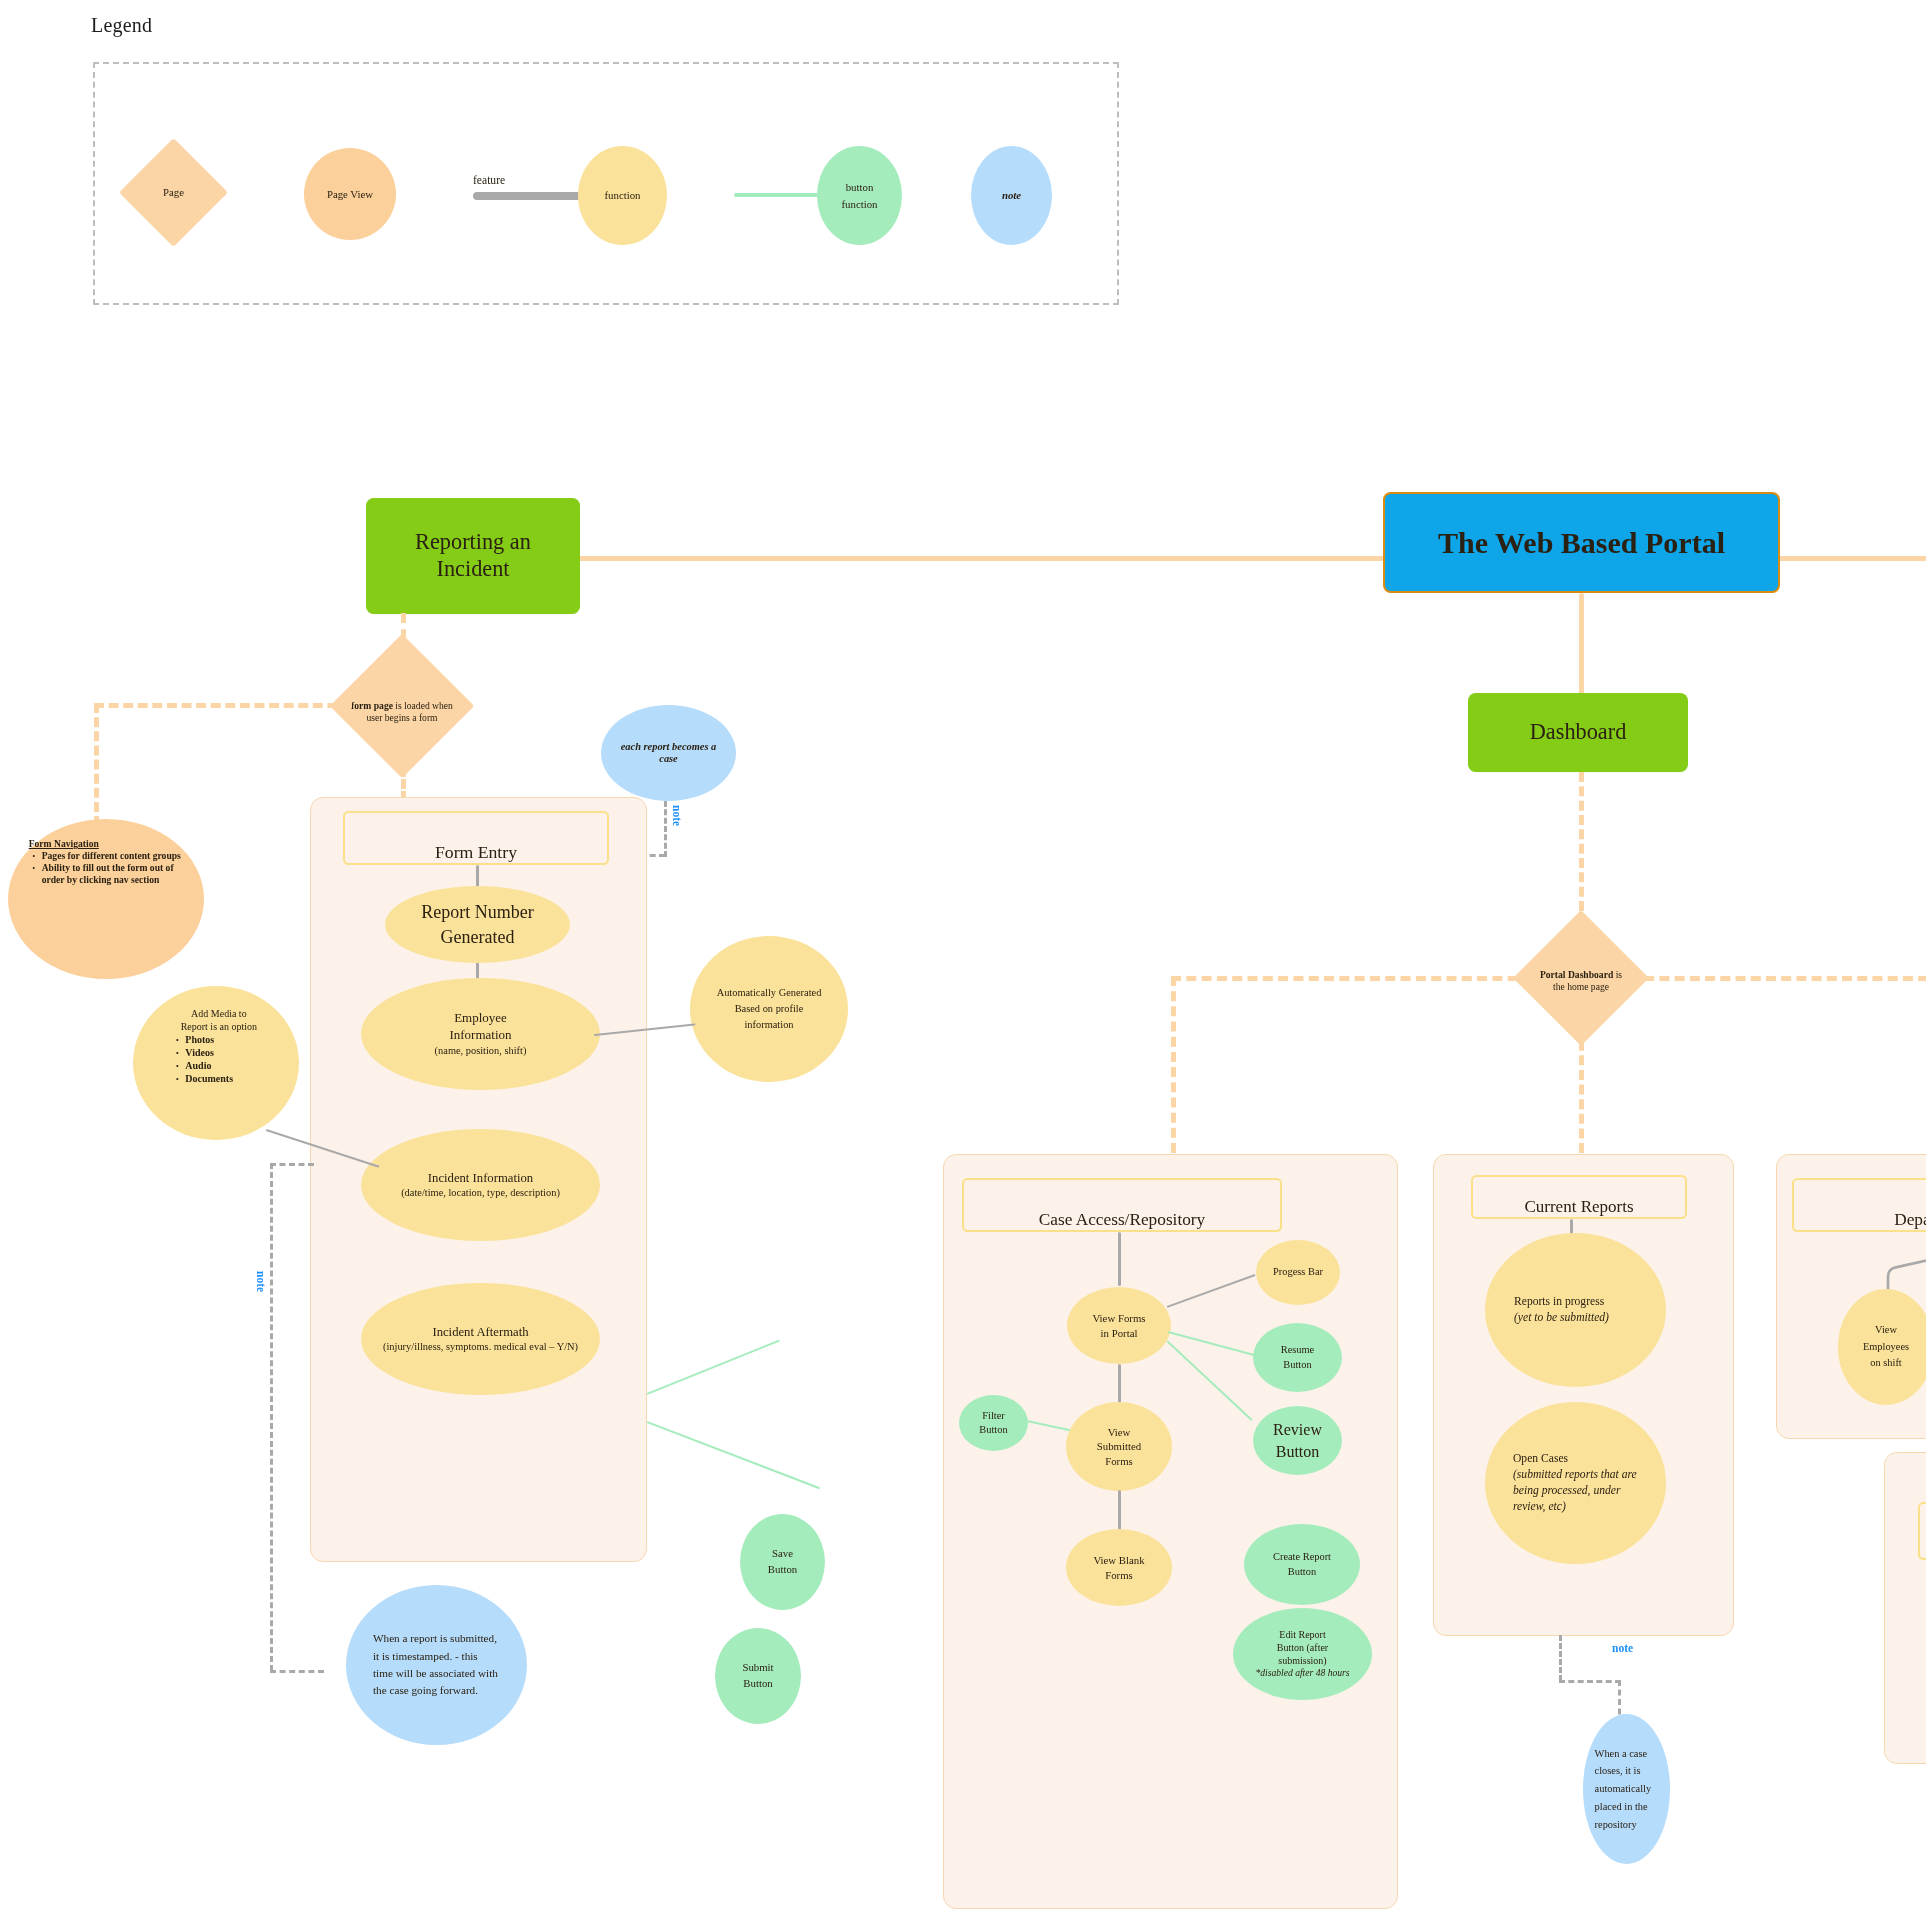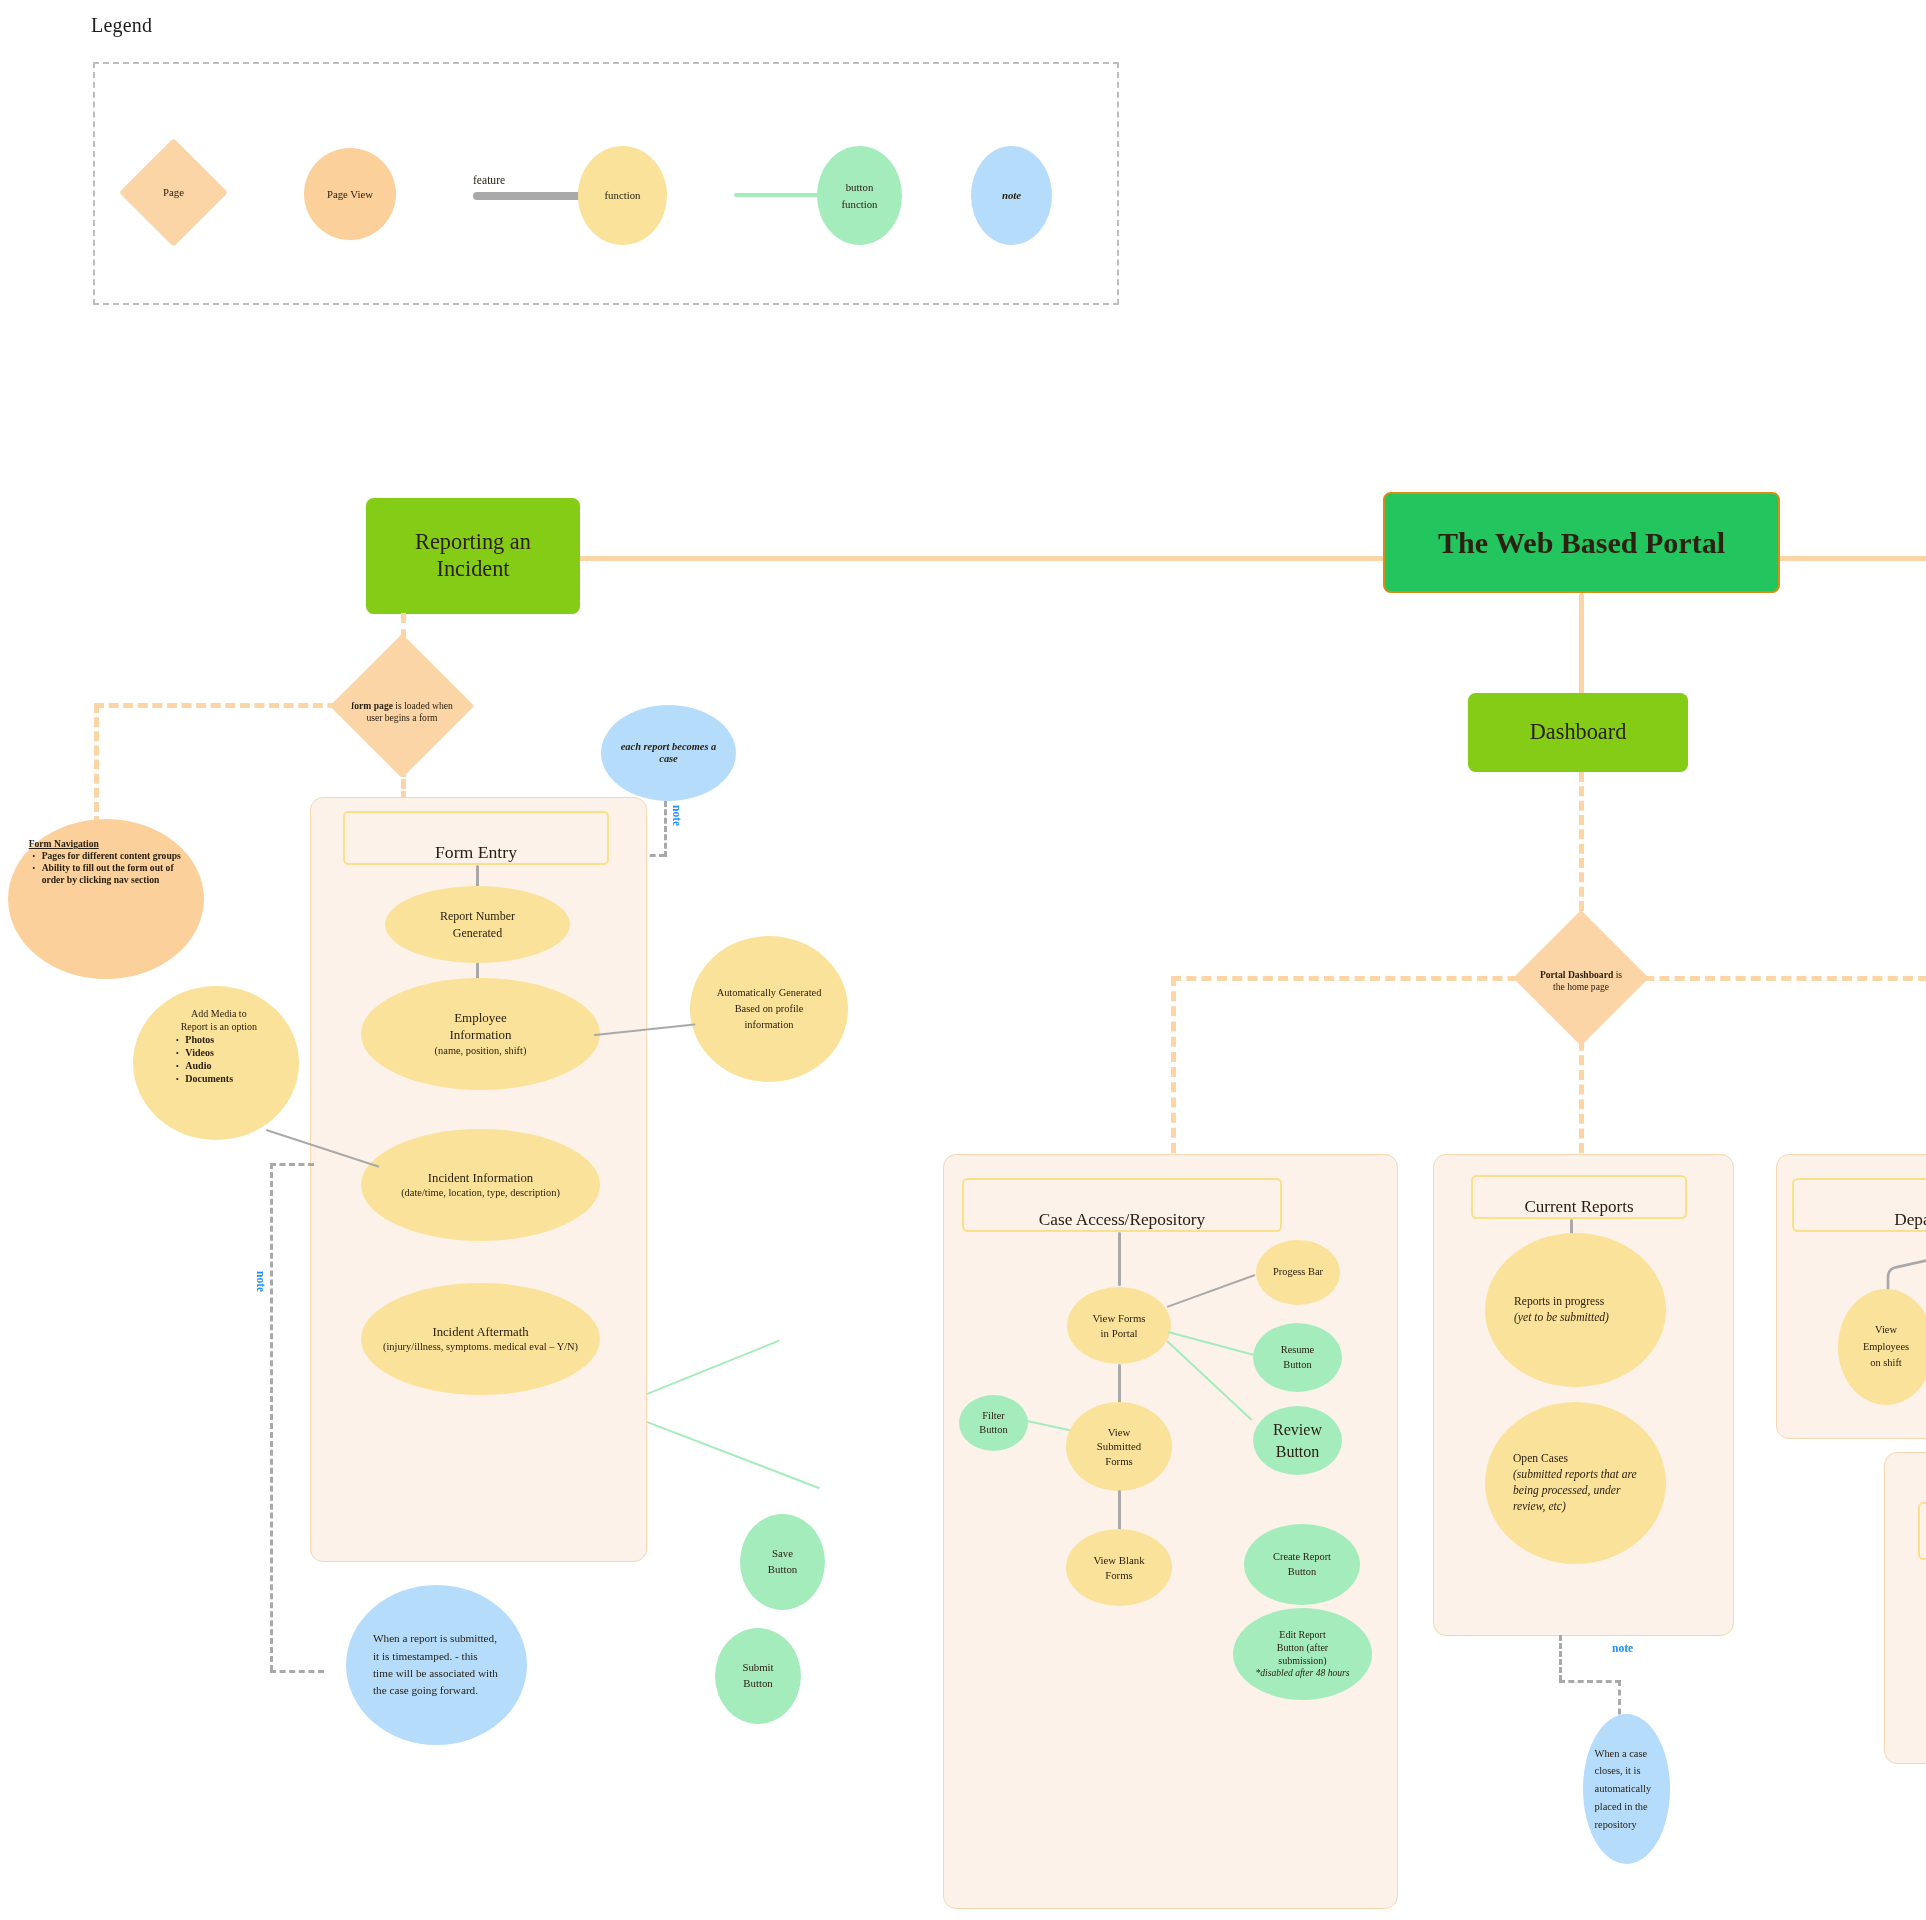--- a/index.html
+++ b/index.html
@@ -34,21 +34,21 @@
   .dash-v{border-left:5.4px dashed #fbd5a5;}
   .gray-v{background:#a9a9a9;width:3.1px;border-radius:1.5px;}
   .gray-dash-v{border-left:3.1px dashed #a9a9a9;}
   .gray-dash-h{border-top:3.1px dashed #a9a9a9;}
   .green-line{background:#a5ecbd;height:2.3px;border-radius:1.2px;transform-origin:0 50%;}
   .gray-thin{background:#a9a9a9;height:2.3px;border-radius:1.2px;transform-origin:0 50%;}
 
   
   .topbox{background:#84cc16;border-radius:7.7px;display:flex;align-items:center;justify-content:center;
           text-align:center;line-height:1.2;box-shadow:0 0.8px 0 rgba(0,0,0,.04);}
-  .mainbox{background:#22c55e;border:2.7px solid #d98c10;border-radius:7.7px;display:flex;
+  .mainbox{background:#0ea5e9;border:2.7px solid #d98c10;border-radius:7.7px;display:flex;
            align-items:center;justify-content:center;text-align:center;font-weight:bold;}
   .panel{background:#fdf2ea;border:1.2px solid #f6d7b0;border-radius:13px;}
   .panel-title{background:transparent;border:2.7px solid #fbe08a;border-radius:5.4px;
                display:flex;align-items:flex-end;justify-content:center;text-align:center;}
 
   .note-label{color:#1e90ff;font-weight:bold;}
   .vert-note{writing-mode:vertical-rl;}
 
   .bullets{margin:0;padding-left:13px;list-style:none;font-weight:bold;}
   .bullets li{position:relative;}
@@ -150,21 +150,21 @@
 
   <div class="abs panel" style="left:310px;top:797px;width:337px;height:765px;"></div>
 
   <div class="abs panel-title" style="left:343px;top:811px;width:266px;height:54px;font-size:17.7px;">
     <span>Form Entry</span>
   </div>
 
   <div class="abs gray-v" style="left:476px;top:865px;height:23px;"></div>
   <div class="abs gray-v" style="left:476px;top:960px;height:23px;"></div>
 
-  <div class="abs ellipse c-function" style="left:385px;top:886px;width:185px;height:77px;display:flex;flex-direction:column;align-items:center;justify-content:center;font-size:12px;line-height:1.35;">
+  <div class="abs ellipse c-function" style="left:385px;top:886px;width:185px;height:77px;display:flex;flex-direction:column;align-items:center;justify-content:center;font-size:18px;line-height:1.35;">
     <span>Report Number</span>
     <span>Generated</span>
   </div>
 
   <div class="abs ellipse c-function" style="left:361px;top:978px;width:239px;height:112px;display:flex;flex-direction:column;align-items:center;justify-content:center;font-size:13px;line-height:1.3;">
     <span>Employee</span>
     <span>Information</span>
     <span style="font-size:10.4px;">(name, position, shift)</span>
   </div>
 

